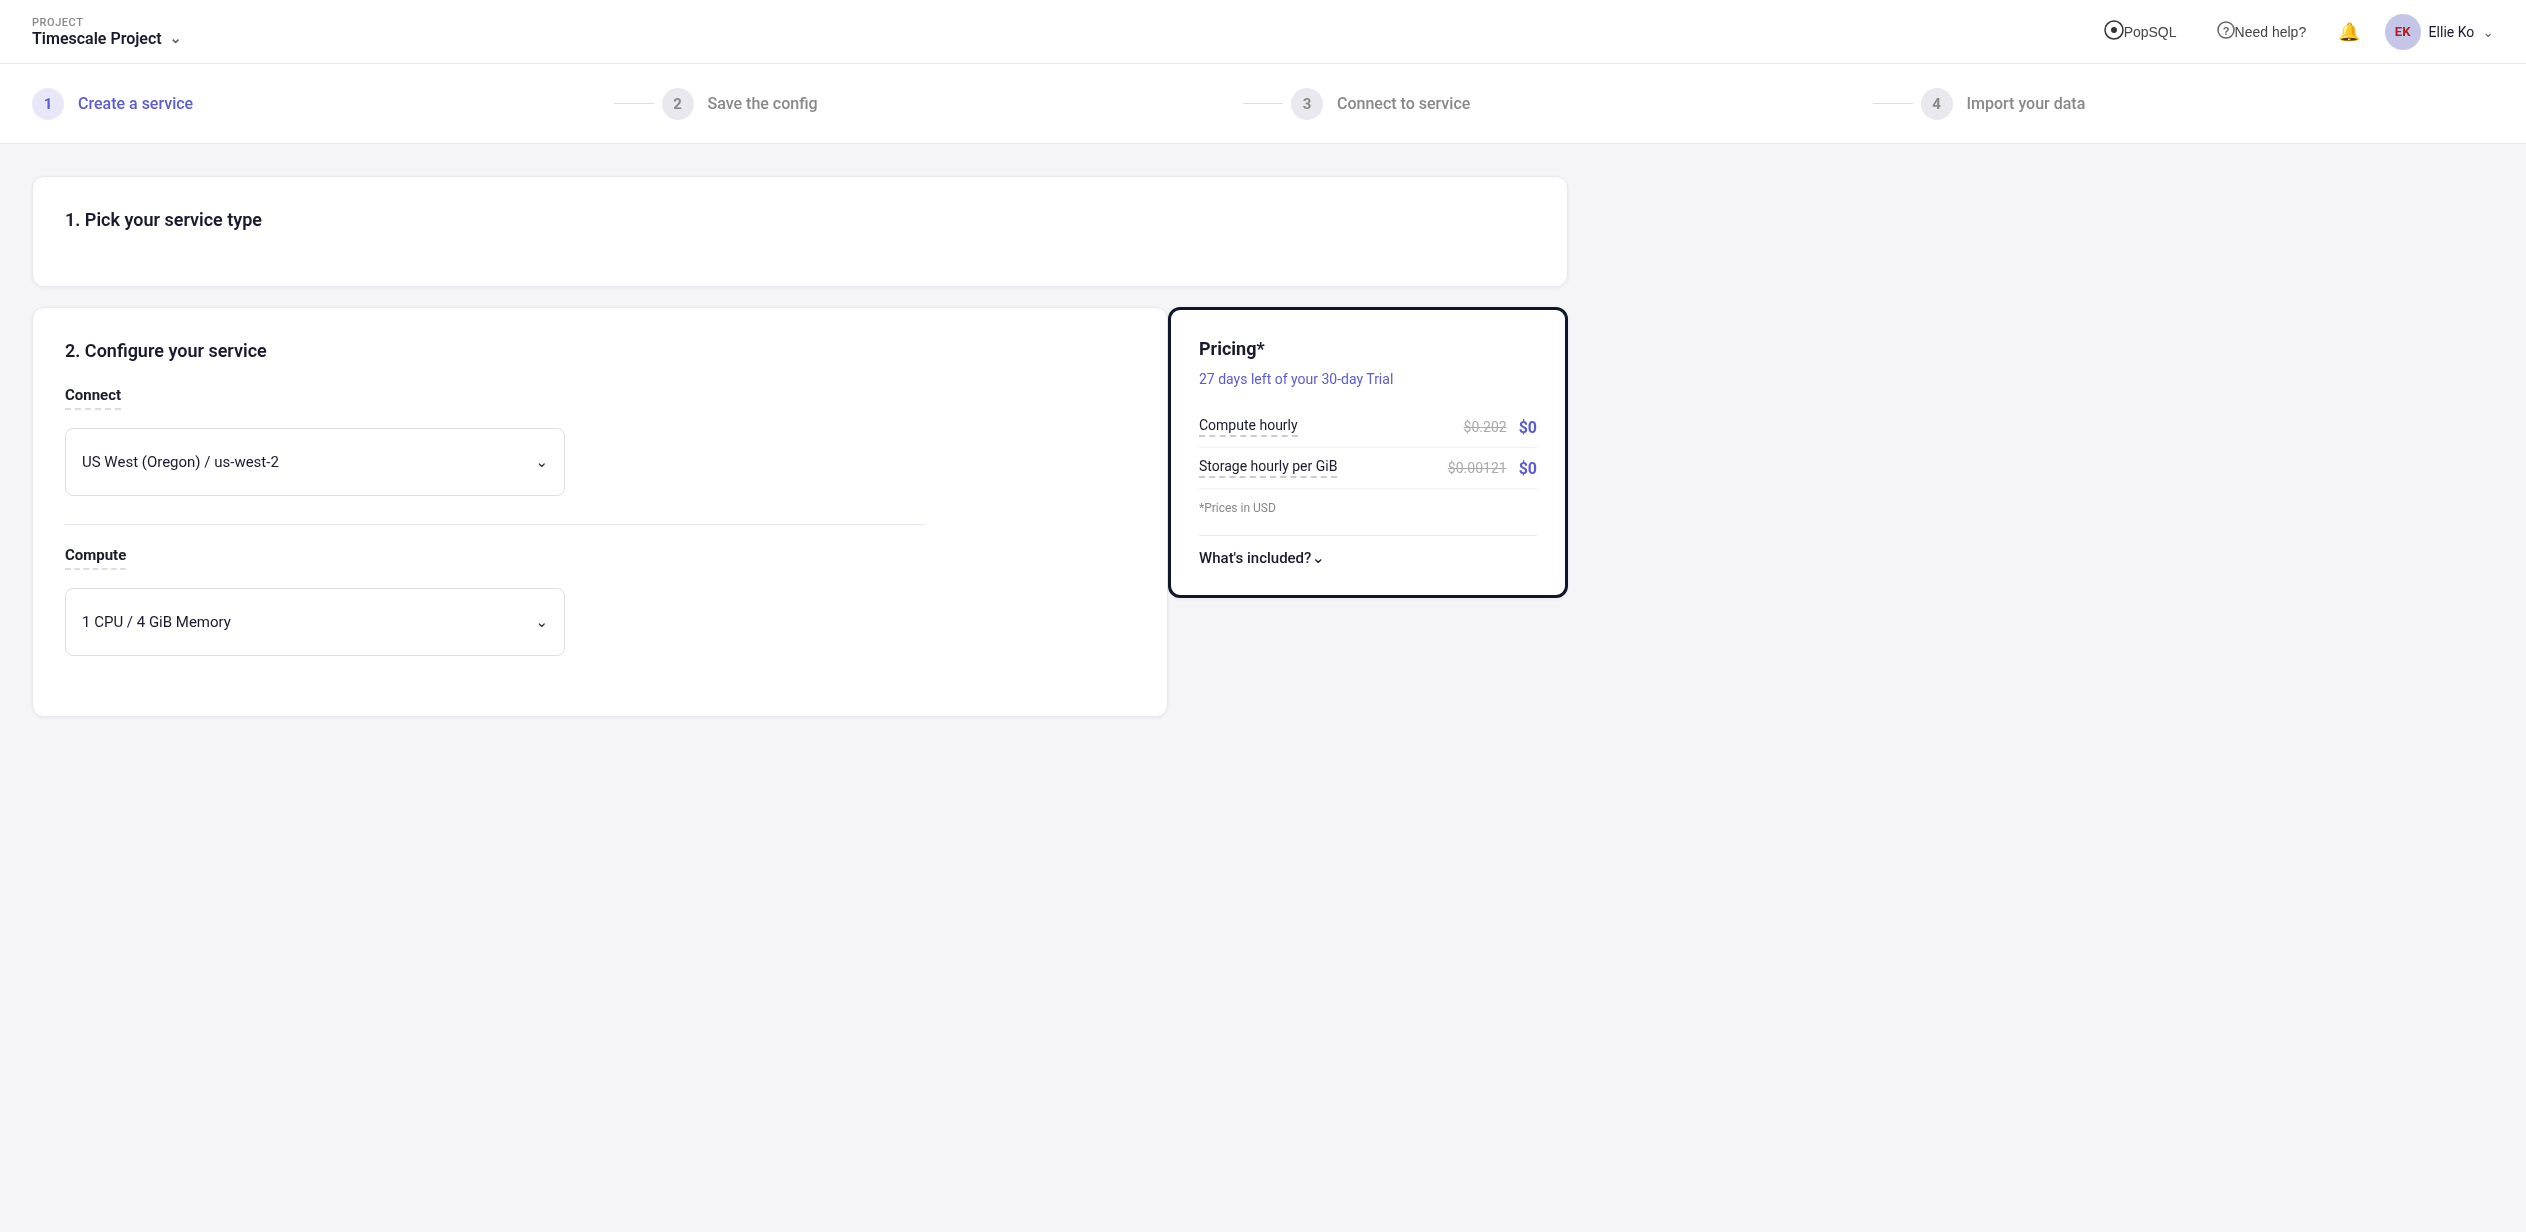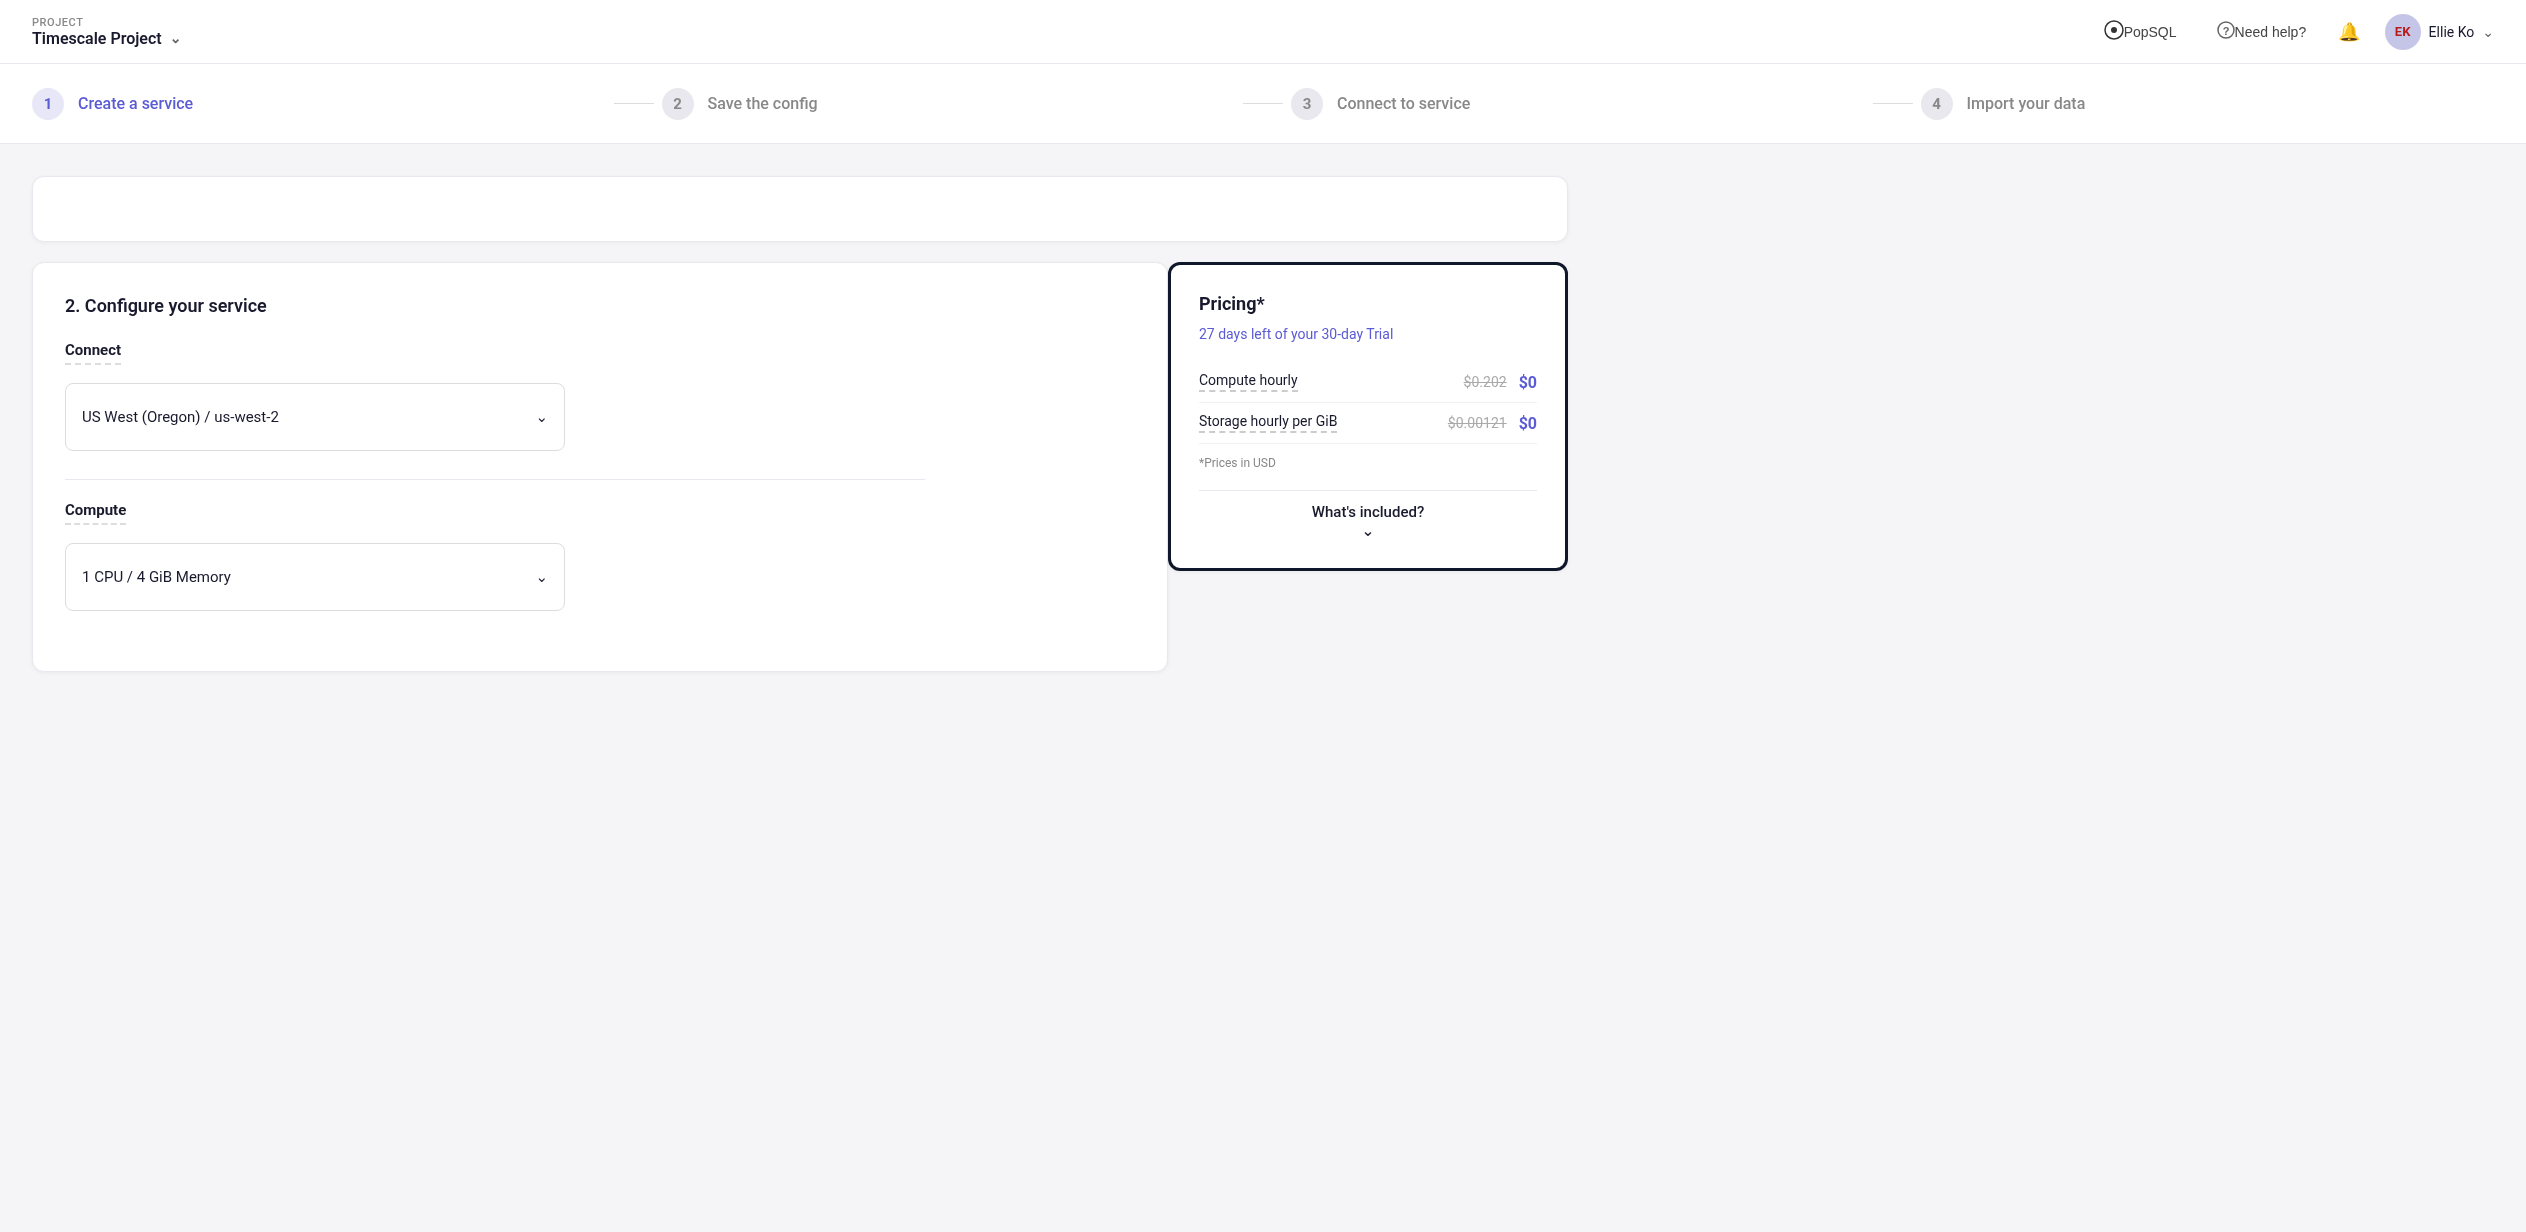--- a/index.html
+++ b/index.html
@@ -289,21 +289,20 @@
       color: #888;
       margin-top: 12px;
       margin-bottom: 20px;
     }
     .whats-included {
       display: flex;
       align-items: center;
       cursor: pointer;
       padding-top: 12px;
       border-top: 1px solid #e8e8ee;
-      flex-direction: column;
     }
     .whats-included-label {
       font-size: 15px;
       font-weight: 500;
       color: #1a1a2e;
     }
   </style>
 </head>
 <body>
 
@@ -371,20 +370,21 @@
     <div class="step-number inactive">
       <span>4</span>
     </div>
     <span class="step-label inactive">Import your data</span>
   </div>
 </div>
 
 <div class="main">
 
   <div class="card">
+    <div class="card-title">1. Pick your service type</div>
   </div>
 
   <div class="two-col">
 
     <div class="configure-card">
       <div class="card-title">2. Configure your service</div>
 
       <div class="field-group">
         <div class="section-label">Connect</div>
         <div class="select-dropdown">

